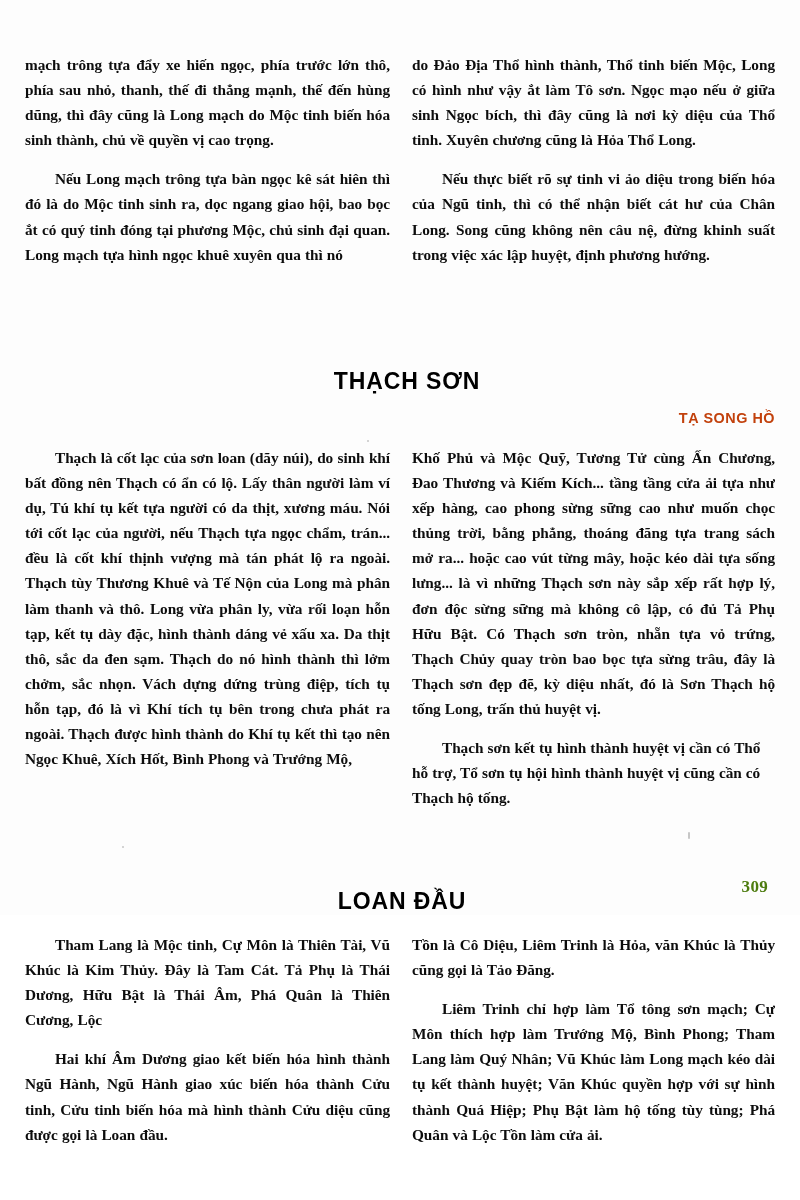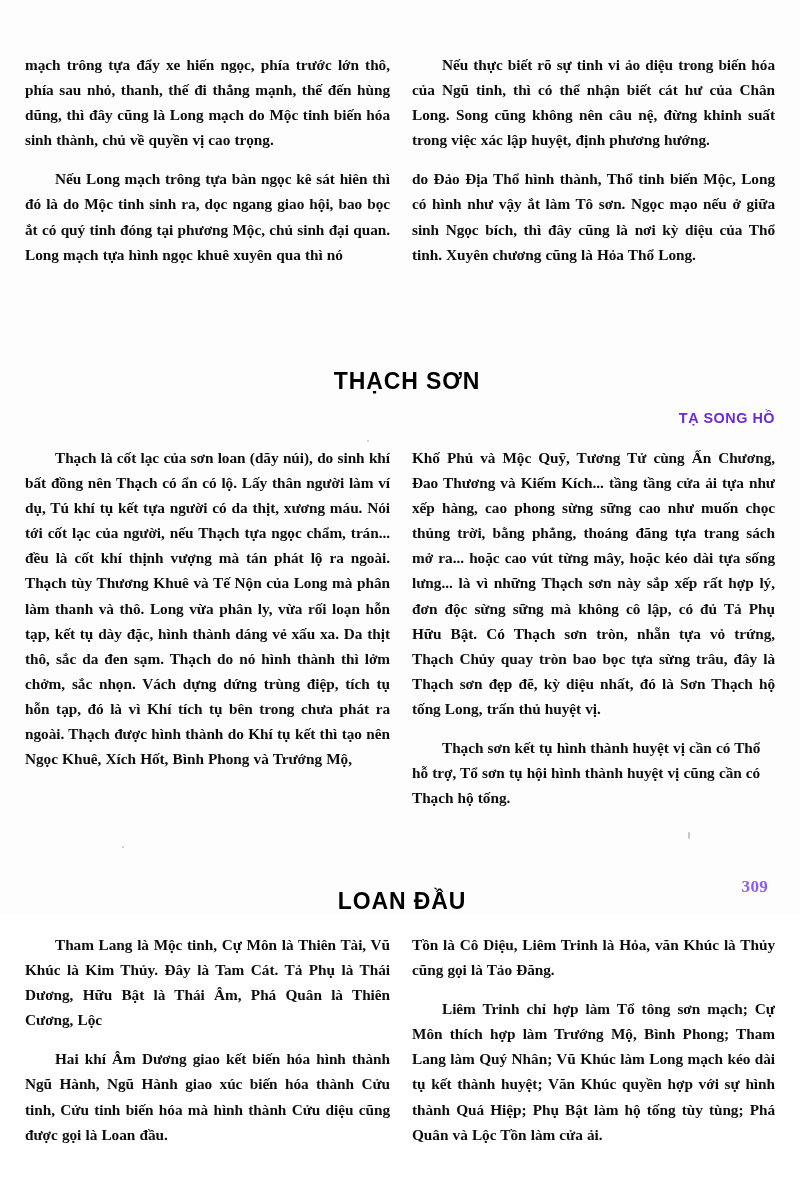--- a/index.html
+++ b/index.html
@@ -76,33 +76,33 @@
   #heading-loan-dau  { padding-left: 4px; margin-top: 8px; }
 
   .byline {
     position: absolute;
     right: 25px;
     text-align: right;
     font-family: "Liberation Sans", "DejaVu Sans", sans-serif;
     font-weight: 700;
     font-size: 14.4px;
     letter-spacing: 0.5px;
-    color: #6d28d9;
+    color: #c2410c;
   }
 
   
   .page-number {
     position: absolute;
     right: 32px;
     bottom: 18px;
     font-family: "Liberation Serif", "DejaVu Serif", serif;
     font-weight: 700;
     font-size: 17px;
     letter-spacing: 0.3px;
-    color: #8b5cf6;
+    color: #4d7c0f;
   }
 
   
   .speck {
     position: absolute;
     background: #9a9a9a;
     border-radius: 50%;
     opacity: .55;
   }
 
@@ -115,22 +115,22 @@
 <body>
 
 <div class="page">
 
   <div class="cols" id="block-top">
     <div class="col col-left">
       <p class="para">mạch trông tựa đẩy xe hiến ngọc, phía trước lớn thô, phía sau nhỏ, thanh, thế đi thẳng mạnh, thế đến hùng dũng, thì đây cũng là Long mạch do Mộc tinh biến hóa sinh thành, chủ về quyền vị cao trọng.</p>
       <p class="para indent">Nếu Long mạch trông tựa bàn ngọc kê sát hiên thì đó là do Mộc tinh sinh ra, dọc ngang giao hội, bao bọc ắt có quý tinh đóng tại phương Mộc, chủ sinh đại quan. Long mạch tựa hình ngọc khuê xuyên qua thì nó</p>
     </div>
     <div class="col col-right">
+      <p class="para">do Đảo Địa Thổ hình thành, Thổ tinh biến Mộc, Long có hình như vậy ắt làm Tô sơn. Ngọc mạo nếu ở giữa sinh Ngọc bích, thì đây cũng là nơi kỳ diệu của Thổ tinh. Xuyên chương cũng là Hỏa Thổ Long.</p>
       <p class="para indent">Nếu thực biết rõ sự tinh vi ảo diệu trong biến hóa của Ngũ tinh, thì có thể nhận biết cát hư của Chân Long. Song cũng không nên câu nệ, đừng khinh suất trong việc xác lập huyệt, định phương hướng.</p>
-      <p class="para">do Đảo Địa Thổ hình thành, Thổ tinh biến Mộc, Long có hình như vậy ắt làm Tô sơn. Ngọc mạo nếu ở giữa sinh Ngọc bích, thì đây cũng là nơi kỳ diệu của Thổ tinh. Xuyên chương cũng là Hỏa Thổ Long.</p>
     </div>
   </div>
 
   <div class="section-heading" id="heading-thach-son" style="top:358px;margin-top:10px;">
     <span>THẠCH SƠN</span>
   </div>
 
   <div class="byline" style="top:410px;">
     <span>TẠ SONG HỒ</span>
   </div>

